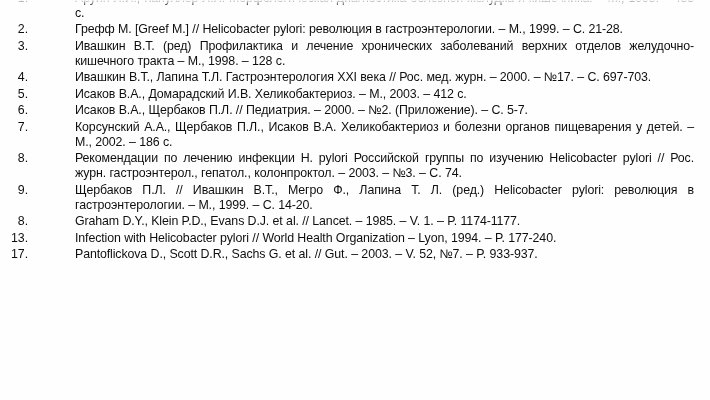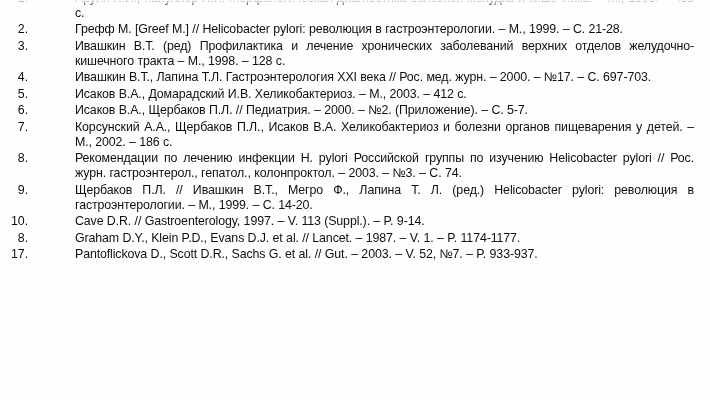--- a/index.html
+++ b/index.html
@@ -118,31 +118,31 @@
     <div class="ref">
       <div class="num">8.</div>
       <div class="body">Рекомендации по лечению инфекции H. pylori Российской группы по изучению Helicobacter pylori // Рос. журн. гастроэнтерол., гепатол., колонпроктол. – 2003. – №3. – С. 74.</div>
     </div>
 
     <div class="ref">
       <div class="num">9.</div>
       <div class="body">Щербаков П.Л. // Ивашкин В.Т., Мегро Ф., Лапина Т. Л. (ред.) Helicobacter pylori: революция в гастроэнтерологии. – М., 1999. – С. 14-20.</div>
     </div>
 
-    <div class="ref">
-      <div class="num">10.</div>
-      <div class="body">Cave D.R. // Gastroenterology, 1997. – V. 113 (Suppl.). – P. 9-14.</div>
-    </div>
 
 
     <div class="ref">
       <div class="num">8.</div>
-      <div class="body">Graham D.Y., Klein P.D., Evans D.J. et al. // Lancet. – 1987. – V. 1. – P. 1174-1177.</div>
+      <div class="body">Graham D.Y., Klein P.D., Evans D.J. et al. // Lancet. – 1985. – V. 1. – P. 1174-1177.</div>
     </div>
 
+    <div class="ref">
+      <div class="num">13.</div>
+      <div class="body">Infection with Helicobacter pylori // World Health Organization – Lyon, 1994. – P. 177-240.</div>
+    </div>
 
 
     <div class="ref">
       <div class="num">17.</div>
       <div class="body">Pantoflickova D., Scott D.R., Sachs G. et al. // Gut. – 2003. – V. 52, №7. – P. 933-937.</div>
     </div>
 
 
   </div>
   <div class="topfade"></div>

